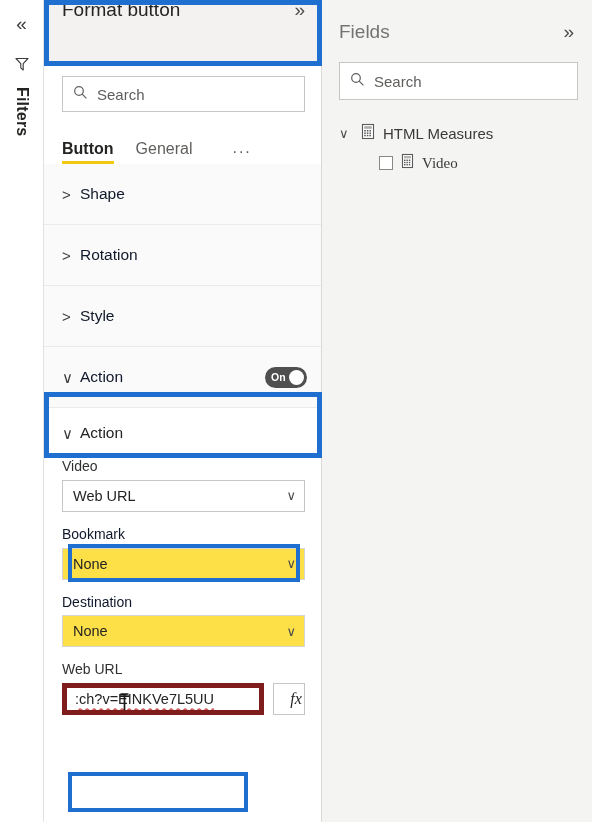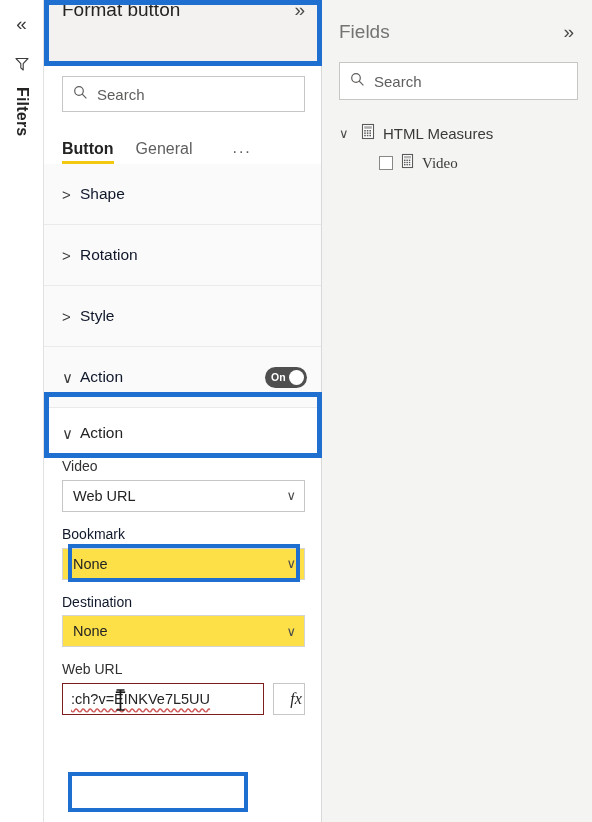--- a/index.html
+++ b/index.html
@@ -273,21 +273,21 @@
 
   
   .url-row {
     display: flex;
     align-items: center;
     gap: 9px;
   }
   .url-input {
     flex: 1;
     height: 32px;
-    border: 1px solid #7f1d1d;
+    border: 5px solid #7f1d1d;
     background: #ffffff;
     display: flex;
     align-items: center;
     padding: 0 8px;
     position: relative;
     overflow: hidden;
   }
   .url-text {
     font-size: 14.5px;
     color: #252423;

